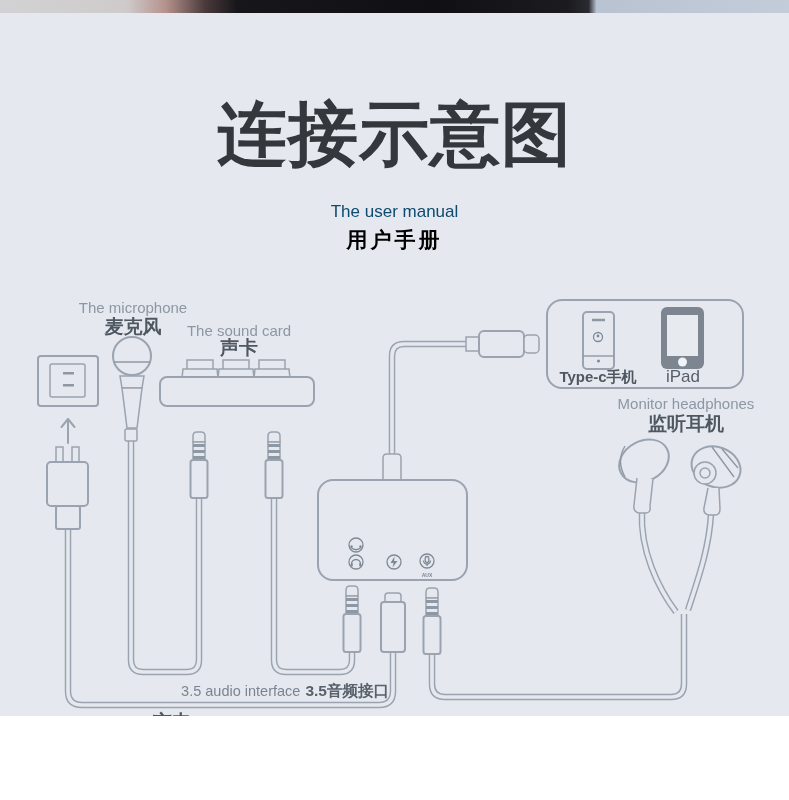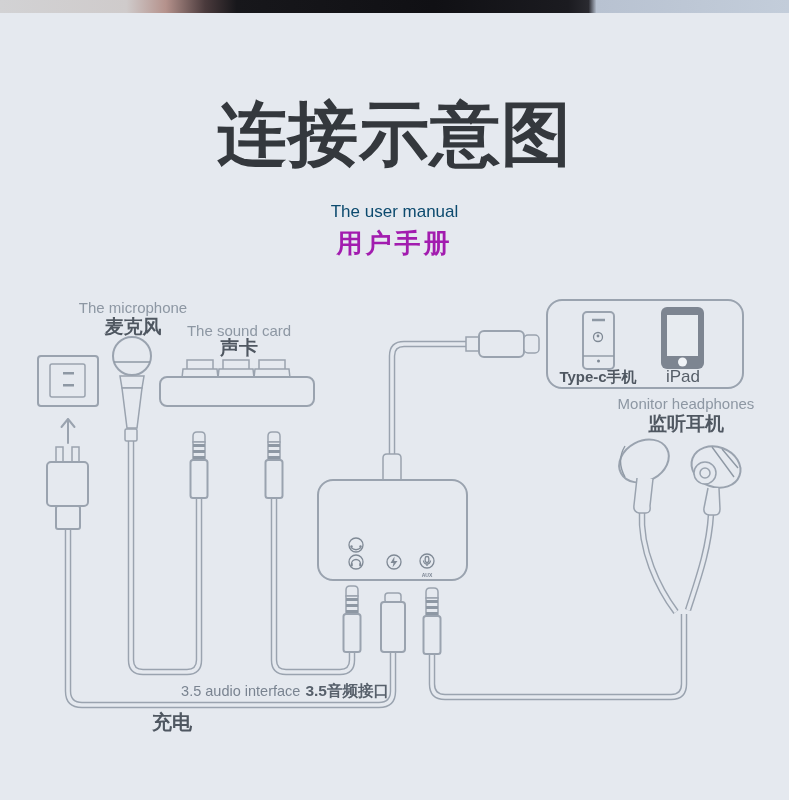--- a/index.html
+++ b/index.html
@@ -1,26 +1,26 @@
 <!DOCTYPE html>
 <html><head>
 <meta charset="utf-8">
 <style>
   html,body{margin:0;padding:0;}
   body{font-family:"Liberation Sans","DejaVu Sans",sans-serif;}
-  .page{position:relative;width:789px;height:800px;background:#e5e9ef;overflow:hidden;}
+  .page{position:relative;width:789px;height:716px;background:#e5e9ef;overflow:hidden;}
   .photo-strip{position:absolute;top:0;left:0;width:789px;height:13px;
     background:linear-gradient(90deg,#d2d2d4 0%,#cfcbcb 16%,#b5928c 21%,#4a3a3c 26%,
       #17171b 30%,#101014 55%,#1b1b20 72%,#2a2a30 74.6%,#b8c2d1 75.6%,#c3cdda 100%);}
   .page-title{position:absolute;top:88px;left:0;width:100%;text-align:center;
     font-size:70px;font-weight:800;color:#34383d;letter-spacing:1px;}
   .sub-en{position:absolute;top:202px;left:0;width:100%;text-align:center;
     font-size:17px;color:#0c4a6e;}
   .sub-zh{position:absolute;top:226px;left:0;width:100%;text-align:center;
-    font-size:26px;font-weight:600;color:#a21caf;letter-spacing:3px;}
+    font-size:21px;font-weight:600;color:#000000;letter-spacing:3px;}
   svg{position:absolute;top:0;left:0;}
   .shape{fill:#e5e9ef;stroke:#9aa3af;stroke-width:2;}
   .shape15{fill:#e5e9ef;stroke:#9aa3af;stroke-width:1.5;}
   .ln{fill:none;stroke:#9aa3af;stroke-width:2;}
   .ln-thin{fill:none;stroke:#8e98a4;stroke-width:1.4;}
   .band{fill:#8e98a4;stroke:none;}
   .tube-o{fill:none;stroke:#9aa3af;stroke-width:6.5;}
   .tube-i{fill:none;stroke:#e5e9ef;stroke-width:3.6;}
   .icon-ln{fill:none;stroke:#7f8995;stroke-width:1.3;}
   .icon-fill{fill:#7f8995;stroke:none;}

